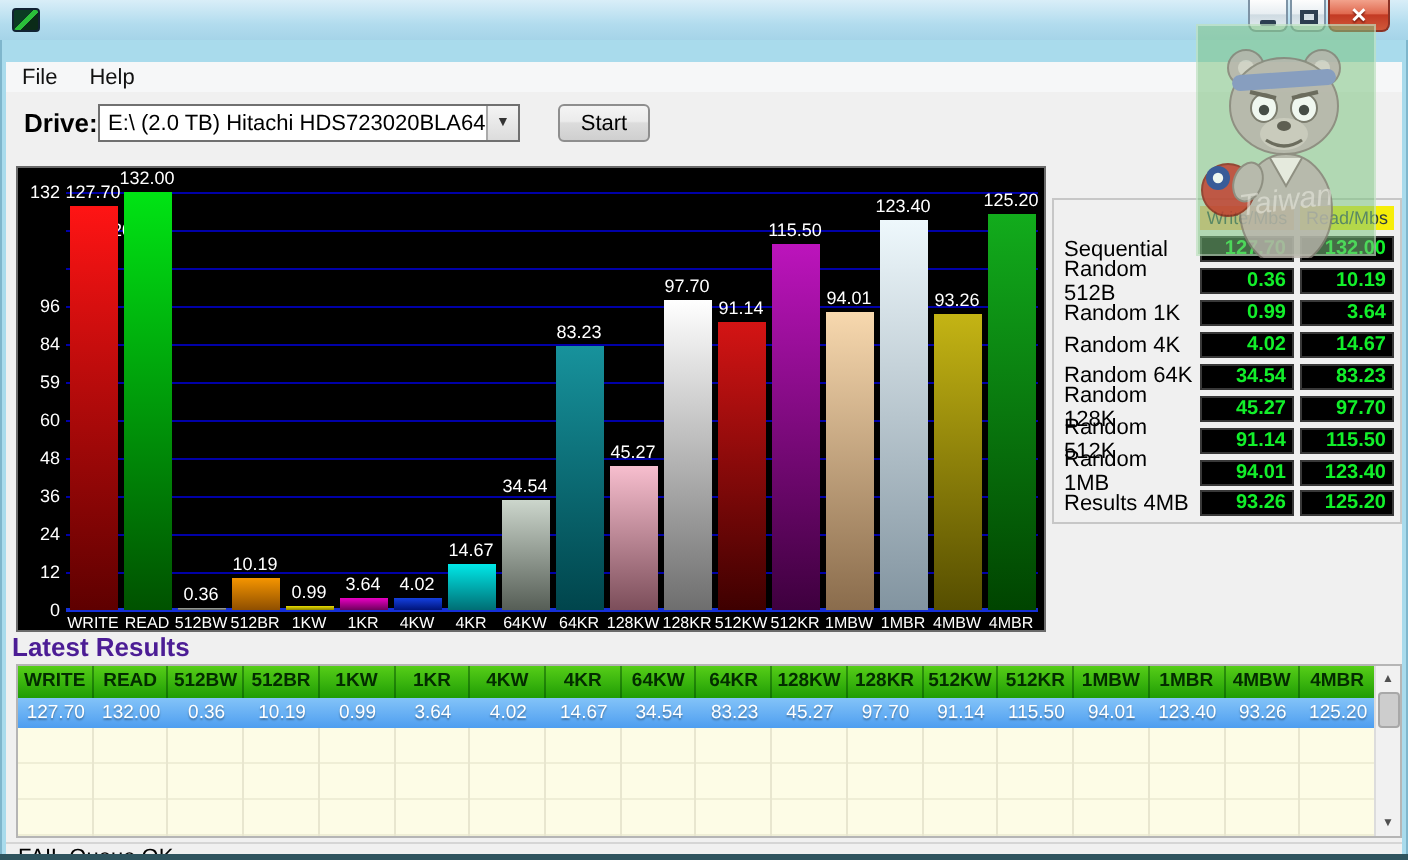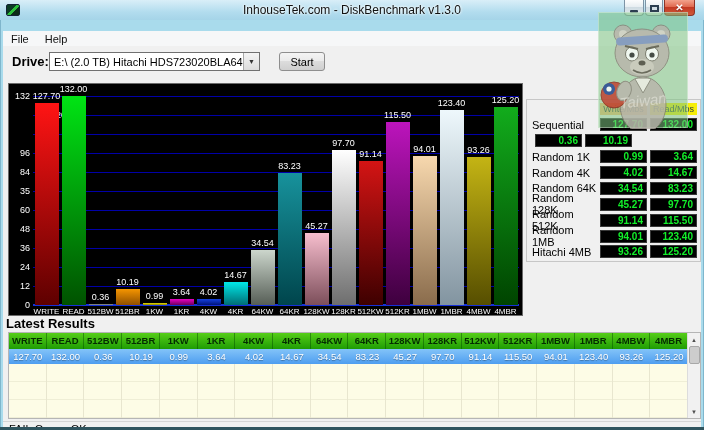--- a/index.html
+++ b/index.html
@@ -65,21 +65,21 @@
                  display:flex;flex-direction:column;justify-content:space-between;}
   .rp-row{display:flex;align-items:center;height:14px;}
   .rp-label{flex:1;font-size:11px;color:#000;}
   .rp-box{width:47px;height:13px;margin-left:3px;background:#000;border:1px solid #383838;
           color:#12ef2a;font-size:10px;font-weight:bold;text-align:right;padding:0 3px;
           line-height:11px;}
   .rp-head{width:47px;height:12px;margin-left:3px;font-size:9px;text-align:center;line-height:12px;
            color:#2e3e42;}
 
   
-  .latest-heading{position:absolute;left:3px;top:285px;font-size:13px;font-weight:bold;color:#000000;}
+  .latest-heading{position:absolute;left:3px;top:285px;font-size:13px;font-weight:bold;color:#4c1d95;}
   .lr-table{position:absolute;left:5px;top:301px;width:693px;height:87px;background:#fdfce6;
             border:1px solid #b5b5b5;}
   .lr-header{position:absolute;left:0;top:0;width:679px;height:16px;display:flex;
              background:linear-gradient(#56ce18,#1f9c04);}
   .lr-hcell{flex:1;font-size:9.5px;font-weight:bold;color:#032c00;text-align:center;
             line-height:16px;border-right:1px solid rgba(0,70,0,.45);overflow:hidden;}
   .lr-selected{position:absolute;left:0;top:16px;width:679px;height:15px;display:flex;
                background:linear-gradient(#83c3f8,#4e9ef0);}
   .lr-scell{flex:1;font-size:9.5px;color:#fff;text-align:center;line-height:15px;
             text-shadow:0 1px 1px rgba(0,0,0,.35);overflow:hidden;}
@@ -106,21 +106,20 @@
            font-style:italic;color:rgba(235,235,225,.55);transform:rotate(-7deg);}
   .watermark svg{position:absolute;left:0;top:0;opacity:.8;}
 </style>
 </head>
 <body>
 
 <div class="window">
 
   <div class="titlebar">
     <div class="app-icon"></div>
-    <div class="title">InhouseTek.com - DiskBenchmark v1.3.0</div>
     <div class="winbtns">
       <div class="wbtn min">
           <span class="glyph-min"></span>
         </div>
       <div class="wbtn max">
           <span class="glyph-max"></span>
         </div>
       <div class="wbtn close">
           <span class="glyph-close">✕</span>
         </div>
@@ -148,21 +147,21 @@
           <div class="ytick" style="top: 190px;">12</div>
           <div class="gridline" style="top: 171px;"></div>
           <div class="ytick" style="top: 171px;">24</div>
           <div class="gridline" style="top: 152px;"></div>
           <div class="ytick" style="top: 152px;">36</div>
           <div class="gridline" style="top: 133px;"></div>
           <div class="ytick" style="top: 133px;">48</div>
           <div class="gridline" style="top: 114px;"></div>
           <div class="ytick" style="top: 114px;">60</div>
           <div class="gridline" style="top: 95px;"></div>
-          <div class="ytick" style="top: 95px;">35</div>
+          <div class="ytick" style="top: 95px;">59</div>
           <div class="gridline" style="top: 76px;"></div>
           <div class="ytick" style="top: 76px;">84</div>
           <div class="gridline" style="top: 57px;"></div>
           <div class="ytick" style="top: 57px;">96</div>
           <div class="gridline" style="top: 38px;"></div>
           <div class="ytick" style="top: 38px; margin-left: 28px;">108</div>
           <div class="gridline" style="top: 19px;"></div>
           <div class="ytick" style="top: 19px; margin-left: 36px;">120</div>
           <div class="gridline" style="top: 0px;"></div>
           <div class="ytick" style="top: 0px;">132</div>
@@ -267,20 +266,21 @@
           <div class="rp-label"></div>
           <div class="rp-head" style="background: #fdba74; margin-left: 28px;">Write/Mbs</div>
           <div class="rp-head" style="background: rgb(246, 238, 8);">Read/Mbs</div>
         </div>
         <div class="rp-row">
           <div class="rp-label">Sequential</div>
           <div class="rp-box" style="color: rgb(18, 239, 42);">127.70</div>
           <div class="rp-box" style="color: rgb(18, 239, 42);">132.00</div>
         </div>
         <div class="rp-row">
+          <div class="rp-label">Random 512B</div>
           <div class="rp-box" style="color: rgb(18, 239, 42);">0.36</div>
           <div class="rp-box" style="color: rgb(18, 239, 42);">10.19</div>
         </div>
         <div class="rp-row">
           <div class="rp-label">Random 1K</div>
           <div class="rp-box" style="color: rgb(18, 239, 42);">0.99</div>
           <div class="rp-box" style="color: rgb(18, 239, 42);">3.64</div>
         </div>
         <div class="rp-row">
           <div class="rp-label">Random 4K</div>
@@ -301,21 +301,21 @@
           <div class="rp-label">Random 512K</div>
           <div class="rp-box" style="color: rgb(18, 239, 42);">91.14</div>
           <div class="rp-box" style="color: rgb(18, 239, 42);">115.50</div>
         </div>
         <div class="rp-row">
           <div class="rp-label">Random 1MB</div>
           <div class="rp-box" style="color: rgb(18, 239, 42);">94.01</div>
           <div class="rp-box" style="color: rgb(18, 239, 42);">123.40</div>
         </div>
         <div class="rp-row">
-          <div class="rp-label">Hitachi 4MB</div>
+          <div class="rp-label">Results 4MB</div>
           <div class="rp-box" style="color: rgb(18, 239, 42);">93.26</div>
           <div class="rp-box" style="color: rgb(18, 239, 42);">125.20</div>
         </div>
       </div>
 
     <div class="latest-heading">Latest Results</div>
 
     <div class="lr-table">
       <div class="lr-header" id="lr-header">
           <div class="lr-hcell">WRITE</div>

